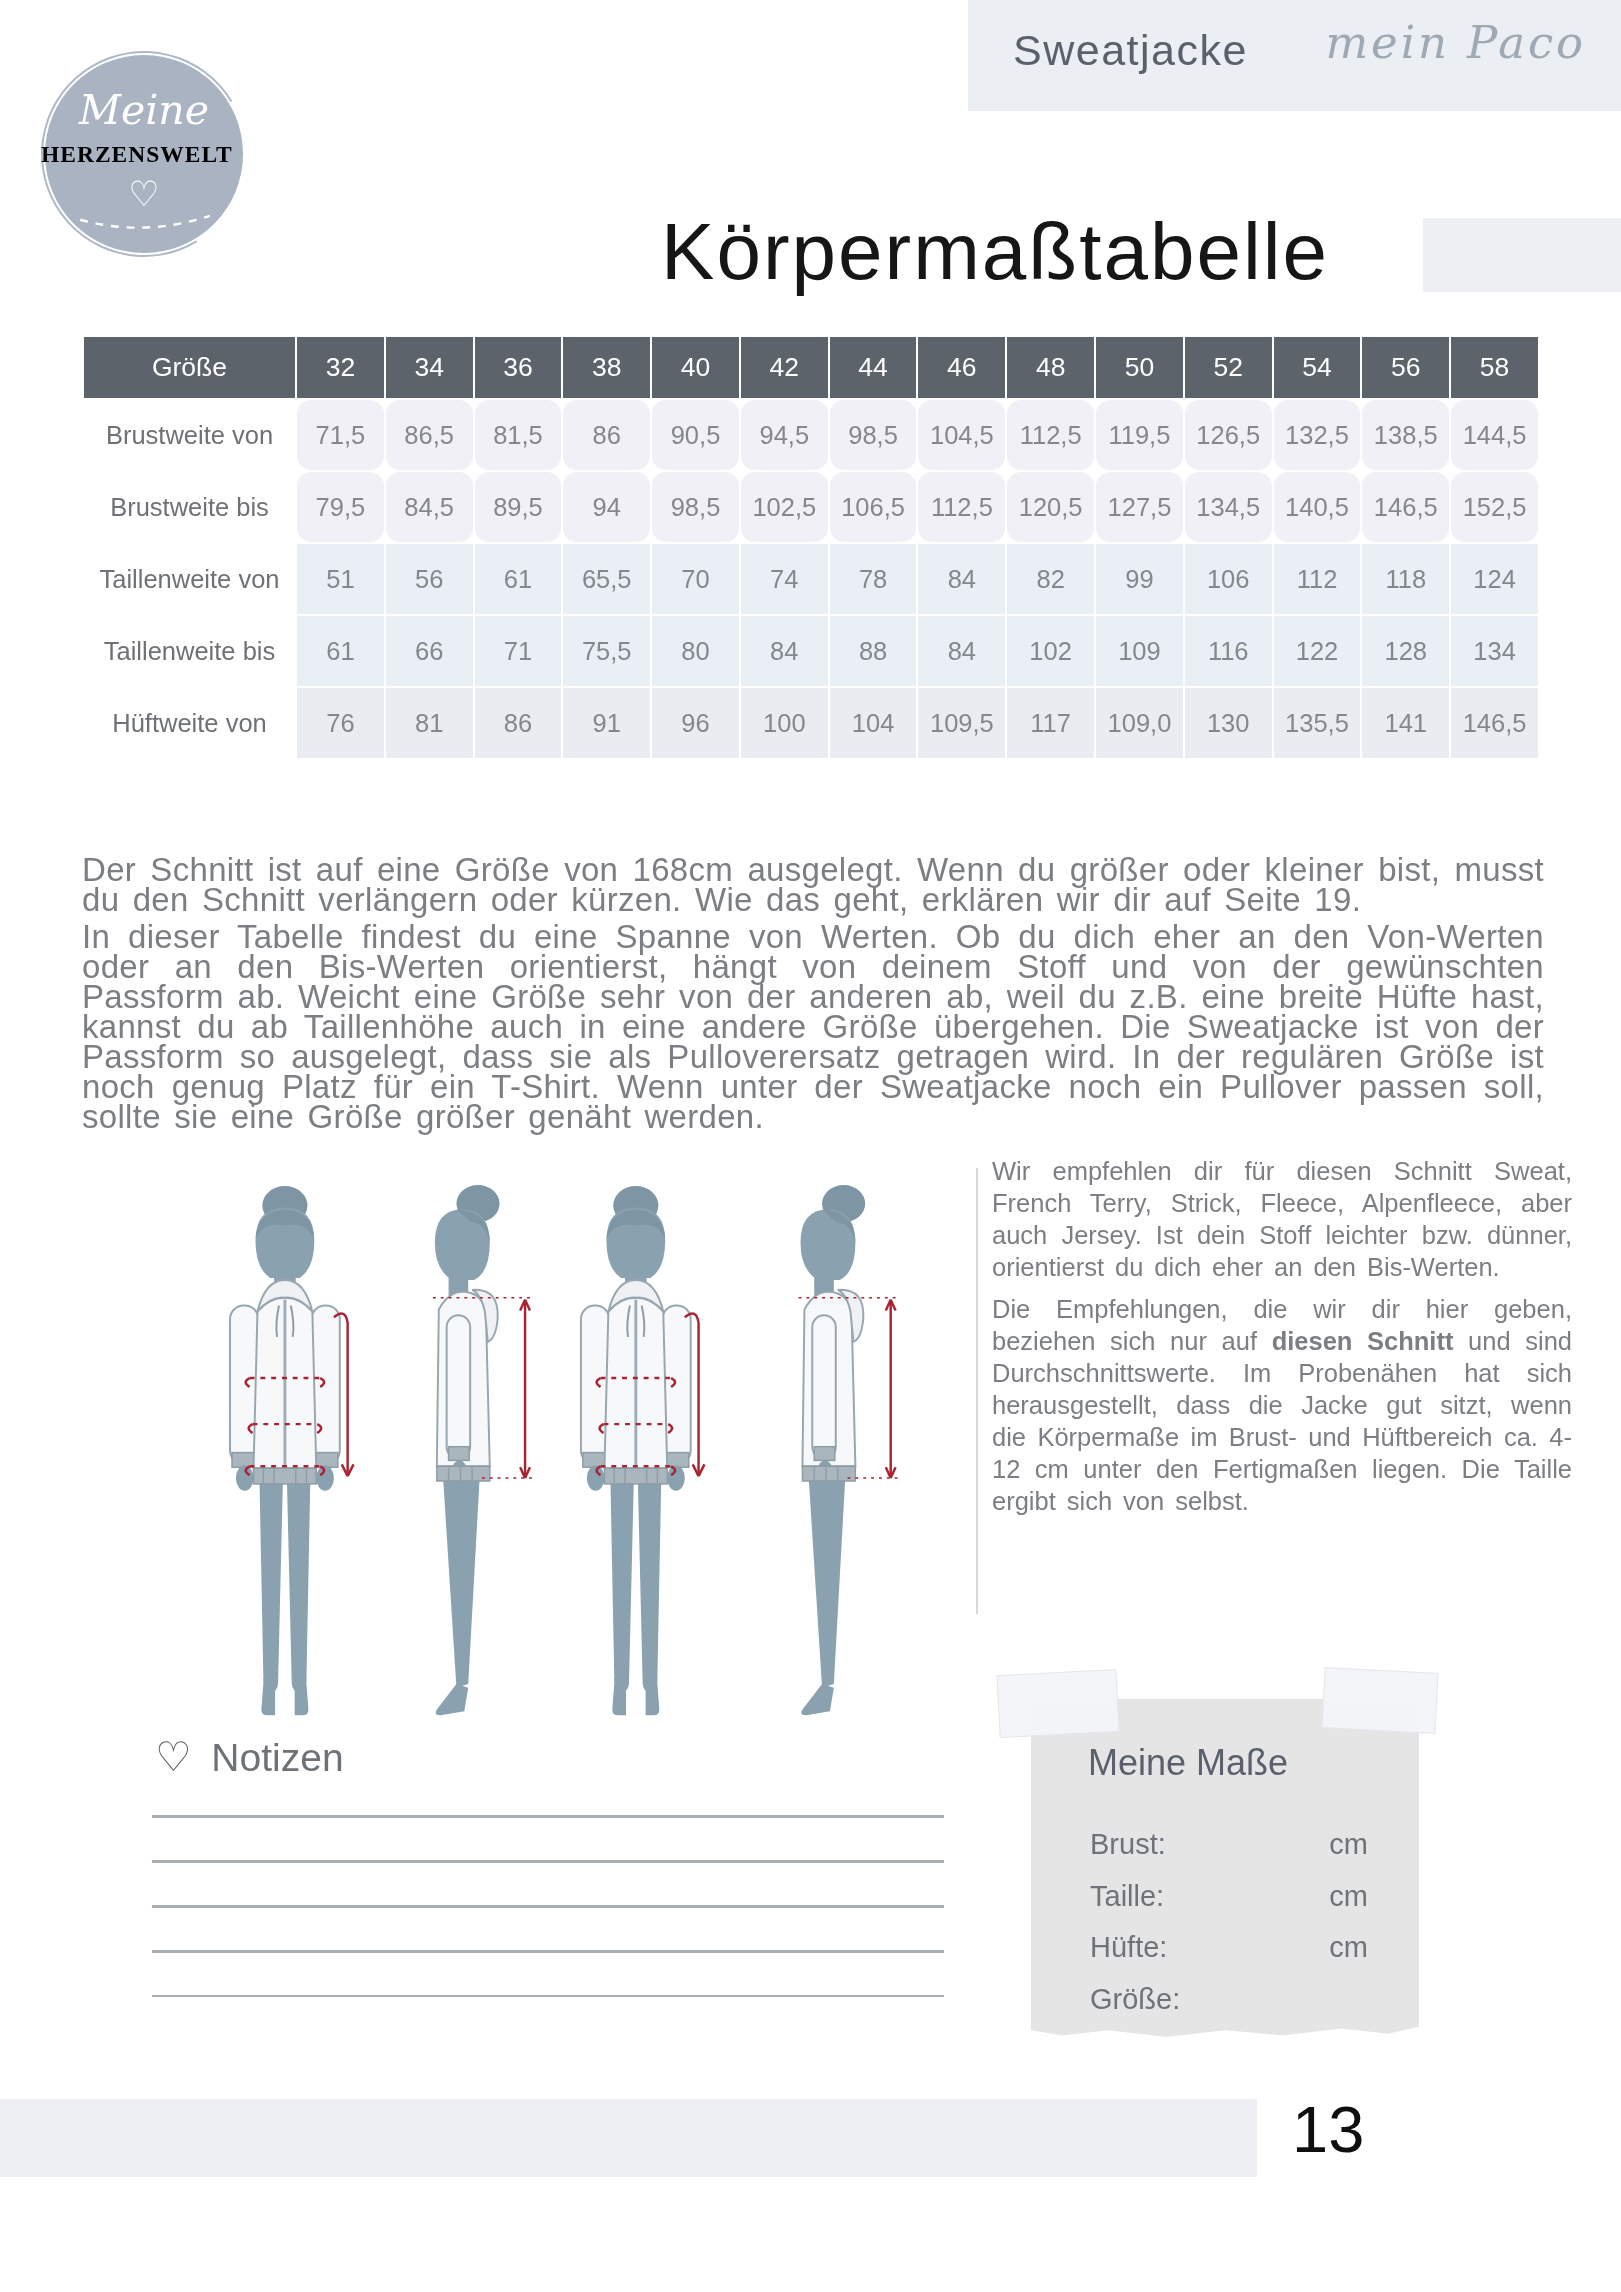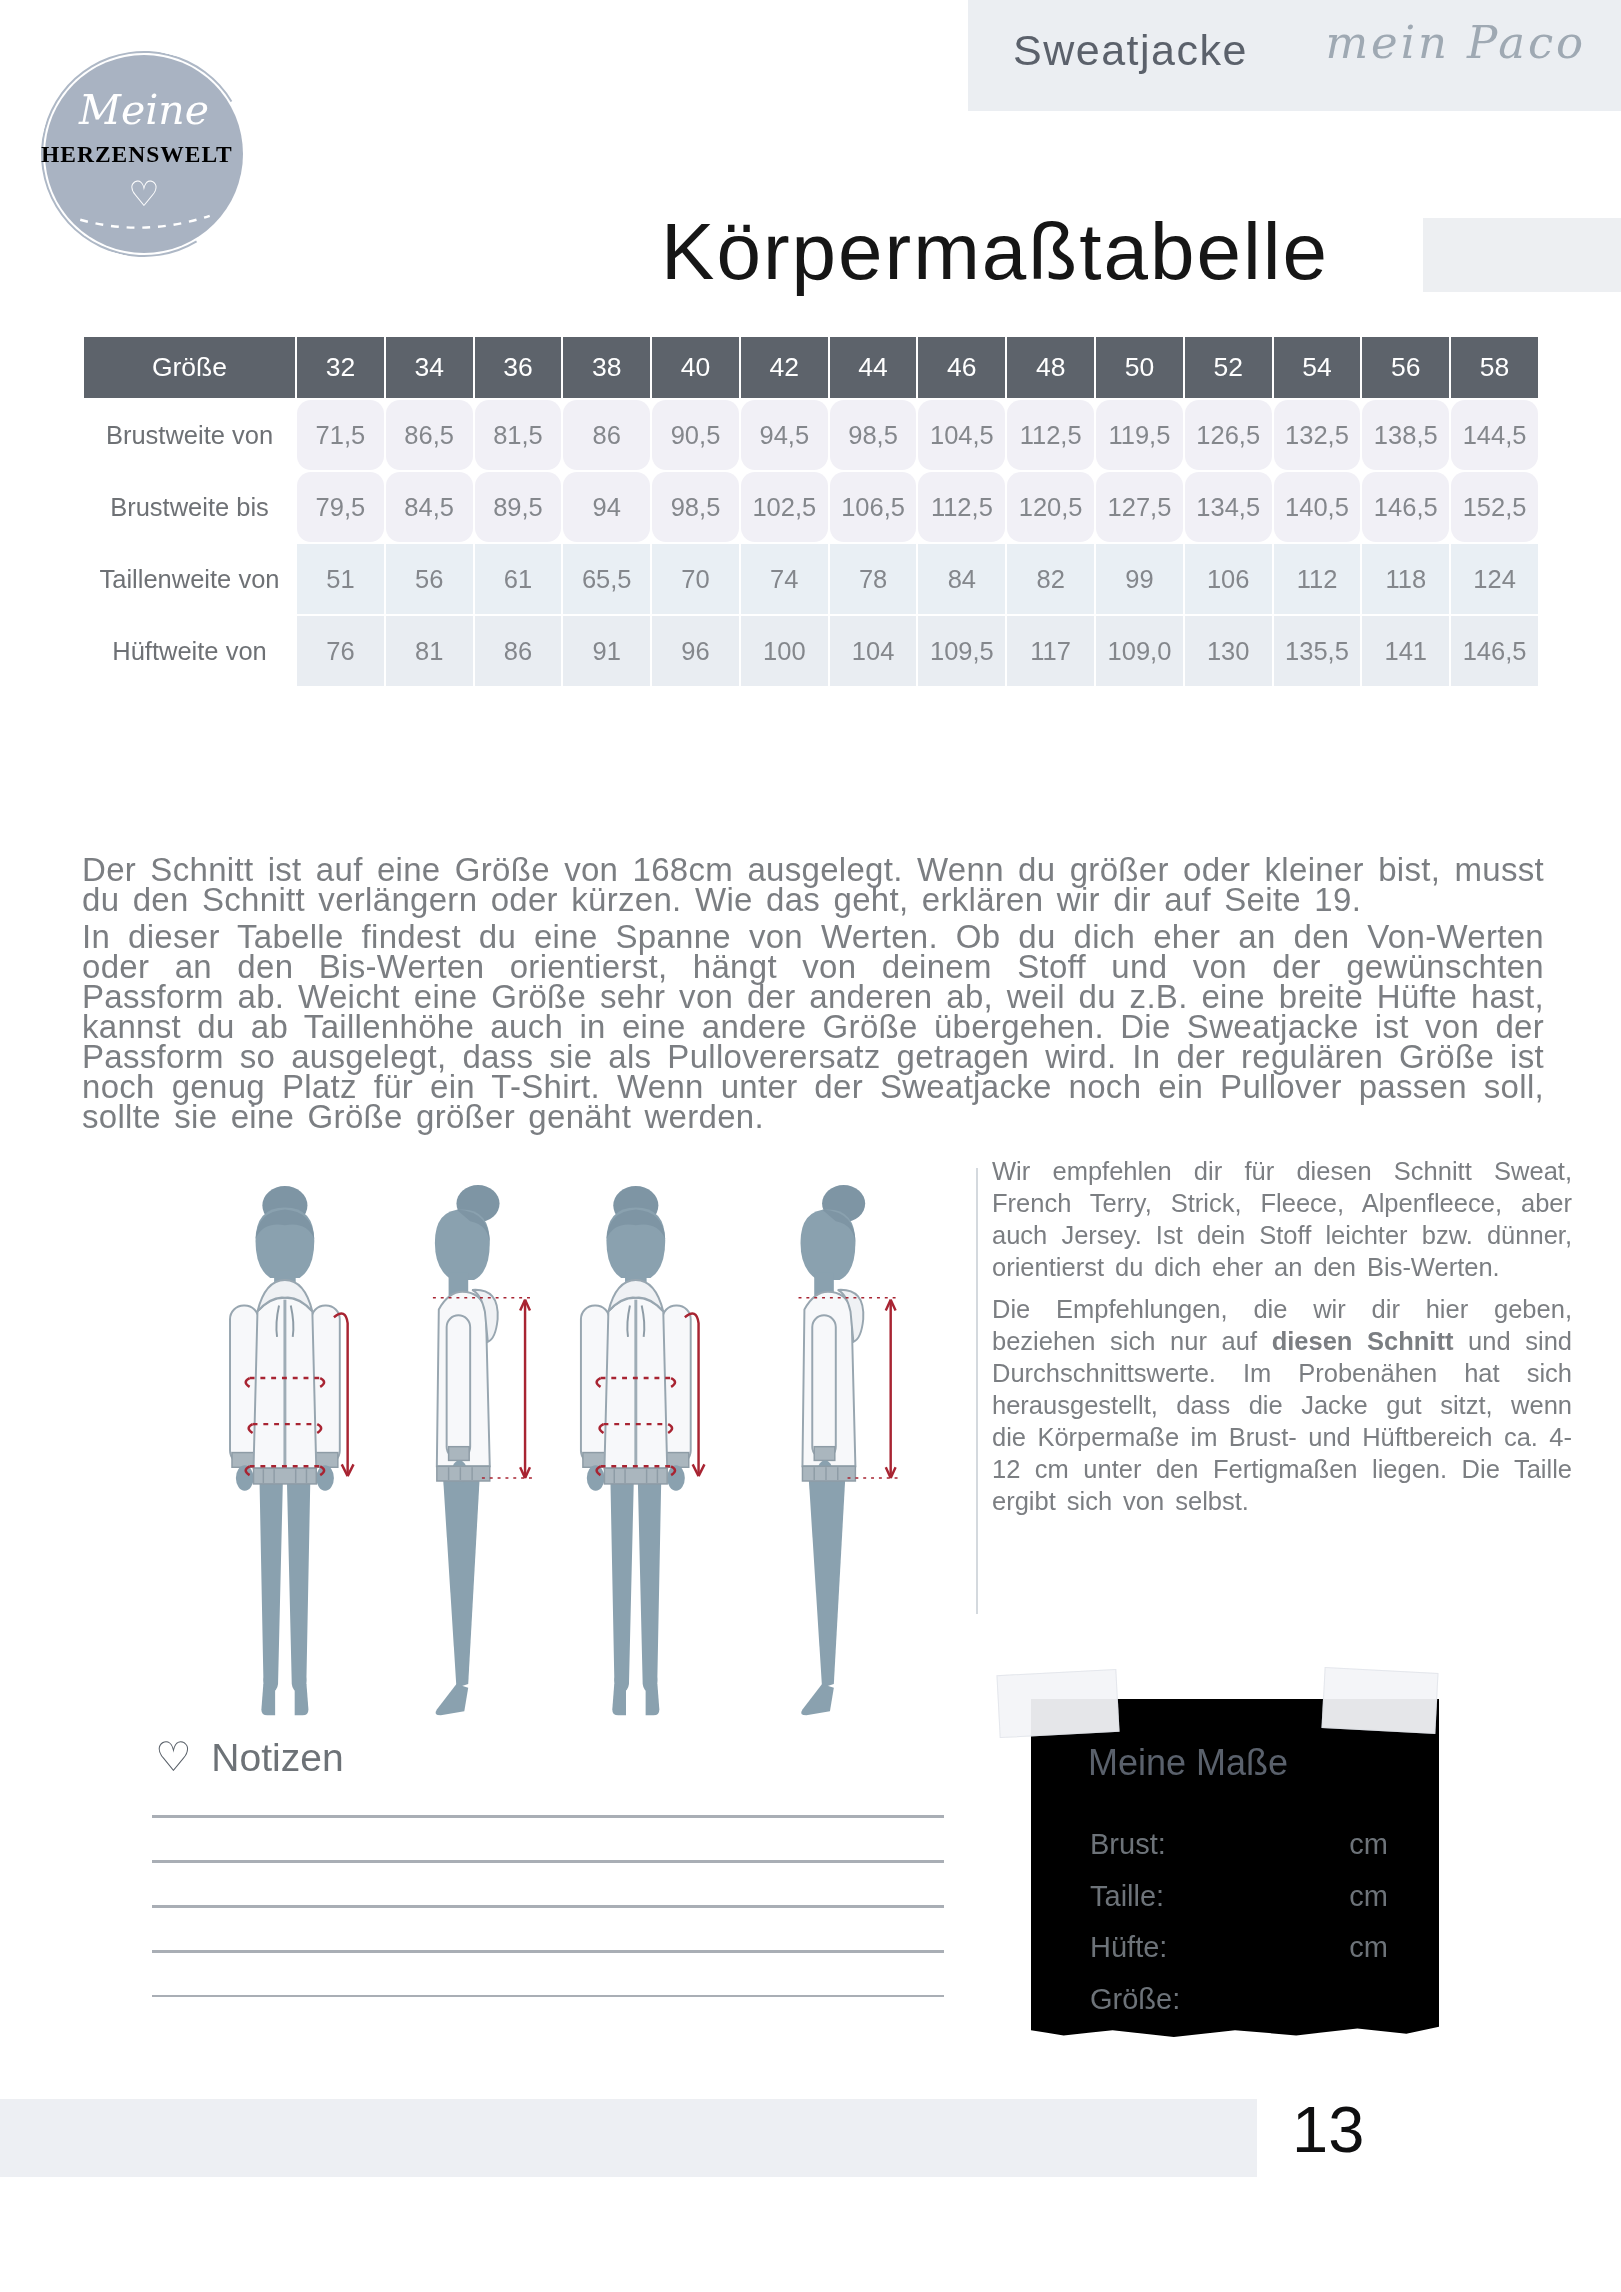--- a/index.html
+++ b/index.html
@@ -48,22 +48,22 @@
   .side-text p { margin:0 0 9.8px 0; }
   .side-text .bold { font-weight:700; }
 
   
   .notes-title { position:absolute; left:155px; top:1733px; font-size:39px; color:#6d7277; }
   .notes-title .heart { font-size:41px; color:#596069; margin-right:19.6px; }
   .note-lines { position:absolute; left:152px; top:1815px; width:792px; }
   .note-line { height:2.9px; background:#a9aeb5; margin-bottom:42px; }
 
   
-  .measure-card { position:absolute; left:1031px; top:1699px; width:388px; height:345px; background:#000000;
-    clip-path:polygon(0% 0%,100% 0%,100% 95%,92% 97%,80% 95.5%,65% 97.5%,50% 96%,35% 98%,20% 96%,8% 97.5%,0% 96%);padding-left:20px; }
+  .measure-card { position:absolute; left:1031px; top:1699px; width:388px; height:345px; background:#e5e5e5;
+    clip-path:polygon(0% 0%,100% 0%,100% 95%,92% 97%,80% 95.5%,65% 97.5%,50% 96%,35% 98%,20% 96%,8% 97.5%,0% 96%); }
   .card-title { position:absolute; left:57px; top:43px; font-size:36px; color:#5a616c; }
   .measure-fields { position:absolute; left:59px; top:129px; right:51px; }
   .m-row { display:flex; justify-content:space-between; font-size:29px; color:#6d7379; margin-bottom:18.6px; }
   .tape { position:absolute; background:rgba(243,244,248,0.94); border:1px solid rgba(208,213,221,0.45); }
   .tape-left { left:998px; top:1672px; width:118px; height:61px; transform:rotate(-3deg); }
   .tape-right { left:1323px; top:1670px; width:112px; height:59px; transform:rotate(3deg); }
 
   
   .bottom-bar { position:absolute; left:0; top:2099px; width:1257px; height:78px; background:#edeff3; }
   .page-number { position:absolute; left:1292px; top:2092px; font-size:65px; font-weight:300; color:#0f0f10; }
@@ -159,20 +159,37 @@
           <td>70</td>
           <td>74</td>
           <td>78</td>
           <td>84</td>
           <td>82</td>
           <td>99</td>
           <td>106</td>
           <td>112</td>
           <td>118</td>
           <td>124</td>
+        </tr>
+        <tr class="band1">
+          <th class="row-label">Taillenweite bis</th>
+          <td>61</td>
+          <td>66</td>
+          <td>71</td>
+          <td>75,5</td>
+          <td>80</td>
+          <td>84</td>
+          <td>88</td>
+          <td>84</td>
+          <td>102</td>
+          <td>109</td>
+          <td>116</td>
+          <td>122</td>
+          <td>128</td>
+          <td>134</td>
         </tr>
         <tr class="band2">
           <th class="row-label">Hüftweite von</th>
           <td>76</td>
           <td>81</td>
           <td>86</td>
           <td>91</td>
           <td>96</td>
           <td>100</td>
           <td>104</td>

